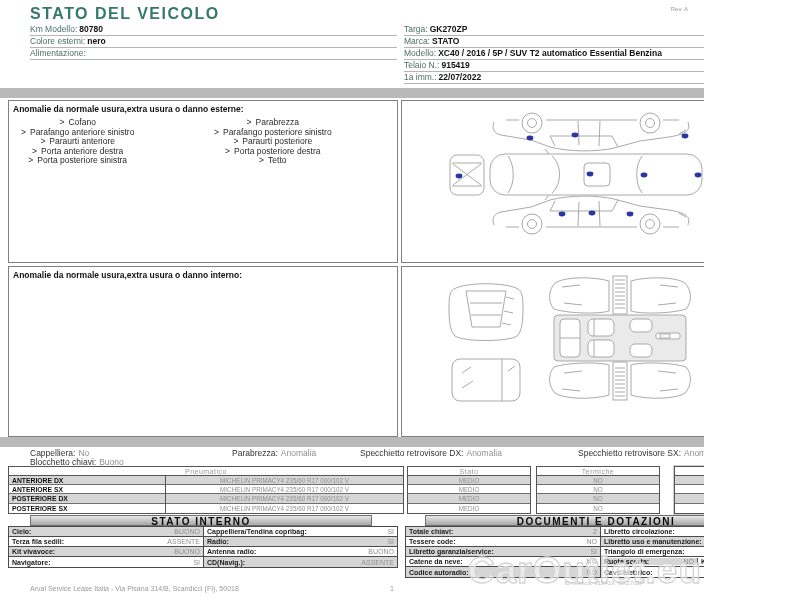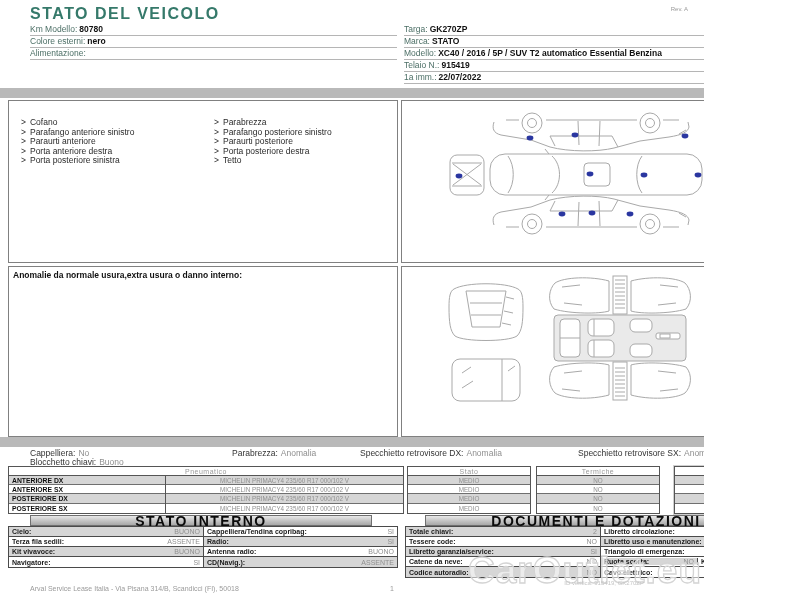--- a/index.html
+++ b/index.html
@@ -14,21 +14,21 @@
   .vfield { position:absolute; height:12px; border-bottom:1px solid #b5b5b5;
             font-size:8.5px; color:#4c6f66; white-space:nowrap; overflow:hidden; }
   .vfield .val { font-weight:bold; color:#111; margin-left:2px; }
   .lf { left:30px; width:367px; }
   .rf { left:404px; width:390px; }
 
   .band { position:absolute; left:0; width:800px; height:10px; background:#b9b9b9; }
 
   .abox { position:absolute; border:1px solid #808080; background:#fff; }
   .abox .ahead { position:absolute; left:4px; top:3px; font-size:8.5px; font-weight:bold; color:#111; }
-  .ancol { position:absolute; top:17px; font-size:8.5px; color:#2a2a2a; line-height:9.6px; white-space:nowrap; }
+  .ancol { position:absolute; top:17px; font-size:8.5px; color:#2a2a2a; line-height:9.6px; white-space:nowrap;text-align:center; }
   .anitem .bullet { margin-right:4px; }
 
   svg.diagram { display:block; }
   .ln  { stroke:#a9a9a9; fill:none; stroke-width:1; }
   .dot { fill:#2a36a0; stroke:none; }
   .dk  { fill:#4a4a4a; stroke:none; }
 
   .sumitem { position:absolute; font-size:8.5px; color:#333; white-space:nowrap; }
   .sumitem .val { color:#8f8f8f; margin-left:3px; }
 
@@ -39,21 +39,21 @@
   .trow:last-child { border-bottom:none; }
   .trow.g { background:#d6d6d6; }
   .trow .pos { font-size:6.8px; font-weight:bold; color:#111; padding-left:3px;
                line-height:9.2px; border-right:1px solid #555; white-space:nowrap; }
   .trow .ctr { font-size:6.3px; color:#8f8f8f; text-align:center; line-height:9.2px; white-space:nowrap; }
   .pneu .trow { grid-template-columns:157px 1fr; }
   .one  .trow { grid-template-columns:1fr; }
 
   .sechead { position:absolute; height:11px; border:1px solid #6f6f6f;
              background:linear-gradient(180deg,#e9e9e9 0%,#c3c3c3 55%,#a8a8a8 100%);
-             text-align:center; font-size:14px; font-weight:bold; color:#0a0a0a;
+             text-align:center; font-size:10px; font-weight:bold; color:#0a0a0a;
              line-height:11px; letter-spacing:1.5px; }
   .btbl { position:absolute; border:1px solid #4a4a4a; background:#fff; }
   .brow { height:10px; display:grid; grid-template-columns:195px 1fr; border-bottom:1px solid #4a4a4a; }
   .brow:last-child { border-bottom:none; }
   .cell { display:flex; justify-content:space-between; align-items:center; padding:0 3px;
           overflow:hidden; white-space:nowrap; }
   .cell.b1 { border-right:1px solid #4a4a4a; }
   .cell.g { background:#d6d6d6; }
   .cell .lbl { font-size:7px; font-weight:bold; color:#1a1a1a; }
   .cell .val { font-size:7px; color:#8f8f8f; }
@@ -84,20 +84,21 @@
 
   <div class="vfield rf" style="top:24px"><span class="lbl">Targa:</span><span class="val">GK270ZP</span></div>
   <div class="vfield rf" style="top:36px"><span class="lbl">Marca:</span><span class="val">STATO</span></div>
   <div class="vfield rf" style="top:48px"><span class="lbl">Modello:</span><span class="val">XC40 / 2016 / 5P / SUV T2 automatico Essential Benzina</span></div>
   <div class="vfield rf" style="top:60px"><span class="lbl">Telaio N.:</span><span class="val">915419</span></div>
   <div class="vfield rf" style="top:72px"><span class="lbl">1a imm.:</span><span class="val">22/07/2022</span></div>
 
   <div class="band" style="top:88px"></div>
 
   <div class="abox" style="left:8px; top:100px; width:390px; height:163px;">
+    <div class="ahead">Anomalie da normale usura,extra usura o danno esterne:</div>
     <div class="ancol" style="left:12px;">
       <div class="anitem"><span class="bullet">&gt;</span><span>Cofano</span></div>
       <div class="anitem"><span class="bullet">&gt;</span><span>Parafango anteriore sinistro</span></div>
       <div class="anitem"><span class="bullet">&gt;</span><span>Paraurti anteriore</span></div>
       <div class="anitem"><span class="bullet">&gt;</span><span>Porta anteriore destra</span></div>
       <div class="anitem"><span class="bullet">&gt;</span><span>Porta posteriore sinistra</span></div>
     </div>
     <div class="ancol" style="left:205px;">
       <div class="anitem"><span class="bullet">&gt;</span><span>Parabrezza</span></div>
       <div class="anitem"><span class="bullet">&gt;</span><span>Parafango posteriore sinistro</span></div>

